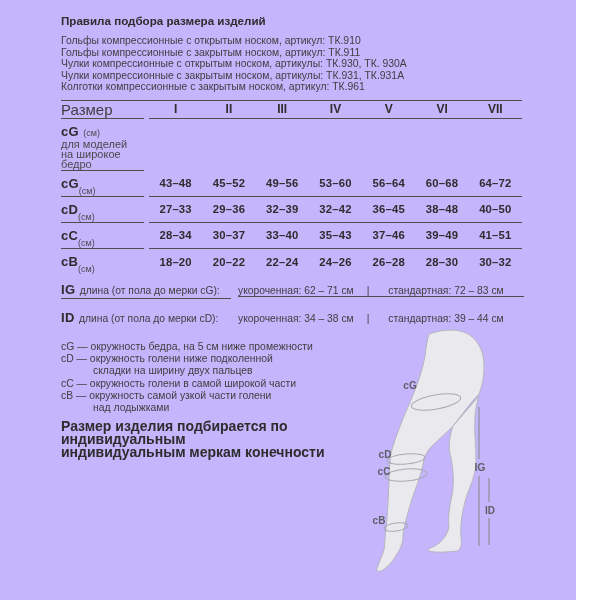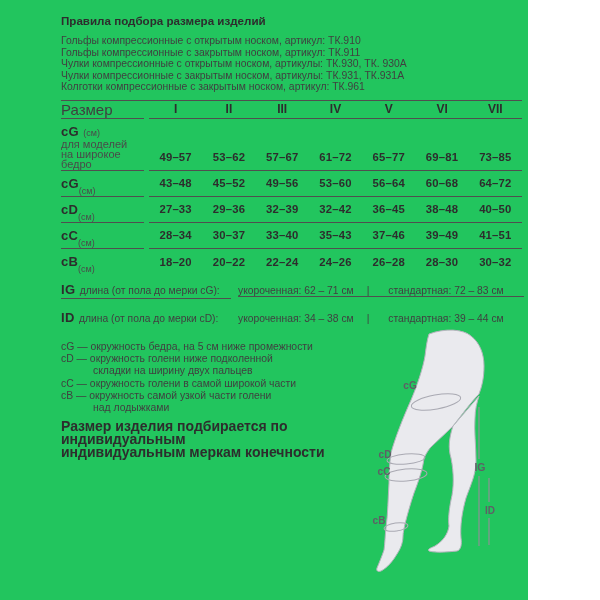--- a/index.html
+++ b/index.html
@@ -1,17 +1,17 @@
 <!DOCTYPE html>
 <html><head>
 <meta charset="utf-8">
 <style>
   html,body { margin:0; padding:0; background:#ffffff; }
   .page {
-    position:relative; width:528px; height:600px; background:#22c55e;
+    position:relative; width:576px; height:600px; background:#c4b5fd;
     font-family:"Liberation Sans", sans-serif; color:#3f3f3f; overflow:hidden;
   }
   .content { position:absolute; left:61px; top:14px; width:462px; }
 
   .title { font-size:11.6px; font-weight:bold; color:#2d2d2d; margin:0 0 8px 0; }
 
   .products div { font-size:10.4px; line-height:11.6px; color:#404040; }
 
   
   .size-table { margin-top:7px; width:461px; border-top:1px solid #4f4f4f; }
@@ -96,29 +96,20 @@
         </div>
       </div>
 
       <div class="trow r-tall bordered">
         <div class="tlabel">
           <span class="c-sym">cG</span>
           <span class="c-unit">(см)</span>
           <div class="small-note">для моделей</div>
           <div class="small-note">на широкое</div>
           <div class="small-note">бедро</div>
-        </div>
-        <div class="tvals">
-          <div class="val">49–57</div>
-          <div class="val">53–62</div>
-          <div class="val">57–67</div>
-          <div class="val">61–72</div>
-          <div class="val">65–77</div>
-          <div class="val">69–81</div>
-          <div class="val">73–85</div>
         </div>
       </div>
 
       <div class="trow r-std bordered">
         <div class="tlabel">
           <span class="c-sym">cG</span>
           <span class="c-unit">(см)</span>
         </div>
         <div class="tvals">
           <div class="val">43–48</div>

